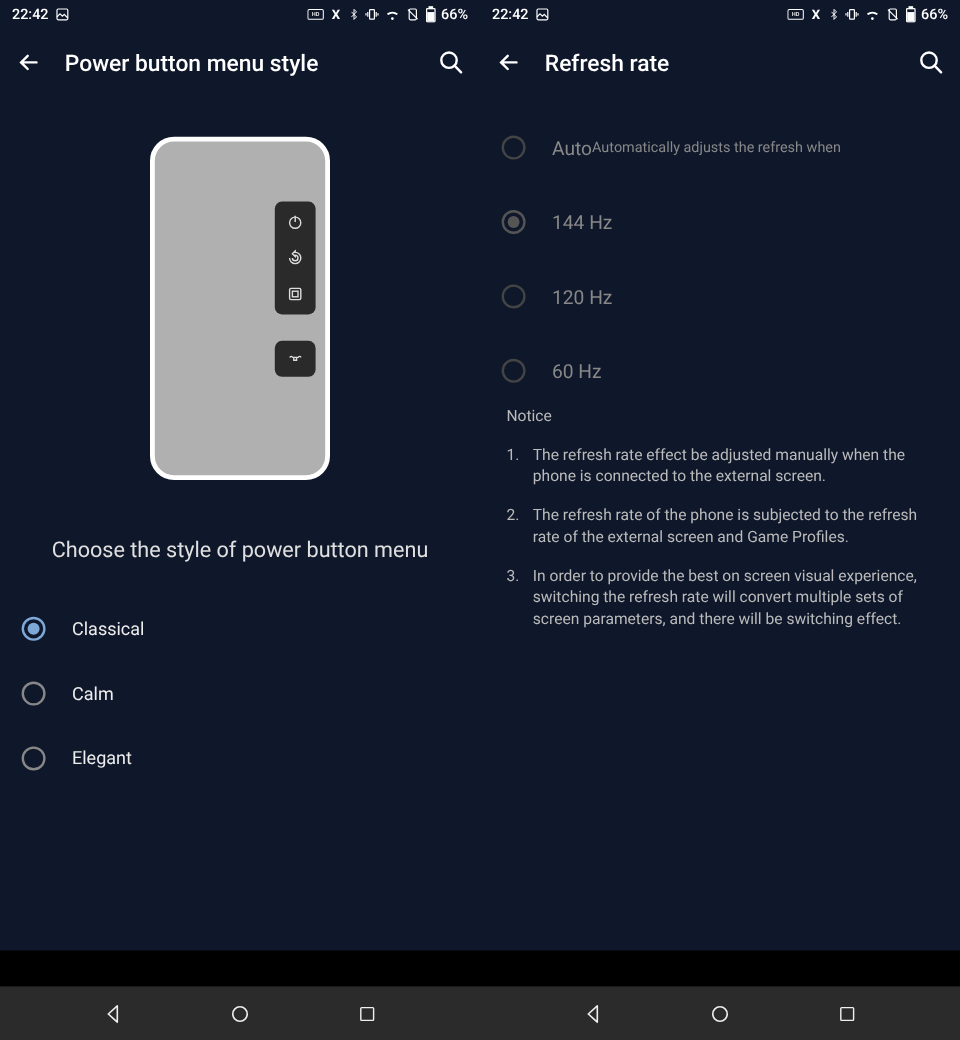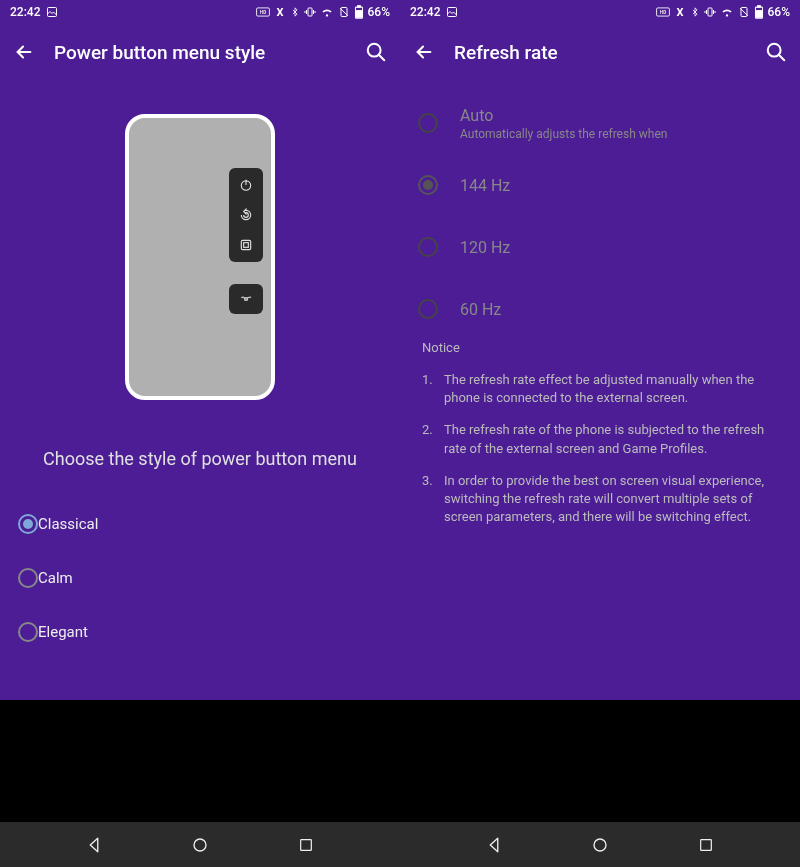--- a/index.html
+++ b/index.html
@@ -13,22 +13,22 @@
     flex-direction: column;
     overflow: hidden;
   }
   .screens {
     display: flex;
     width: 800px;
     height: 822px;
   }
   .screen {
     width: 400px;
-    height: 700px;
-    background: #4c1d95;
+    height: 792px;
+    background: #0f172a;
     display: flex;
     flex-direction: column;
   }
   .statusbar {
     height: 24px;
     display: flex;
     align-items: center;
     justify-content: space-between;
     padding: 0 10px;
     font-size: 12px;
@@ -103,20 +103,21 @@
     margin-top: 48px;
   }
   .radio-list {
     margin-top: 28px;
   }
   .radio-row {
     display: flex;
     align-items: center;
     height: 54px;
     padding-left: 18px;
+    gap: 22px;
     cursor: pointer;
   }
   .radio-row .label {
     font-size: 15px;
     color: #eee;
   }
   .radio {
     width: 20px; height: 20px;
     border-radius: 50%;
     border: 2px solid #888;
@@ -135,21 +136,21 @@
     content: "";
     width: 10px; height: 10px;
     border-radius: 50%;
     background: #555;
   }
   .radio-sub {
     font-size: 12px;
     color: #888;
     margin-top: 2px;
   }
-  .radio-col { display:flex; flex-direction:column; }
+  .radio-col { display:flex; }
 
   
   .rr-list { margin-top: 12px; }
   .rr-row {
     display: flex;
     align-items: center;
     min-height: 62px;
     padding: 10px 0 10px 18px;
     gap: 22px;
   }

